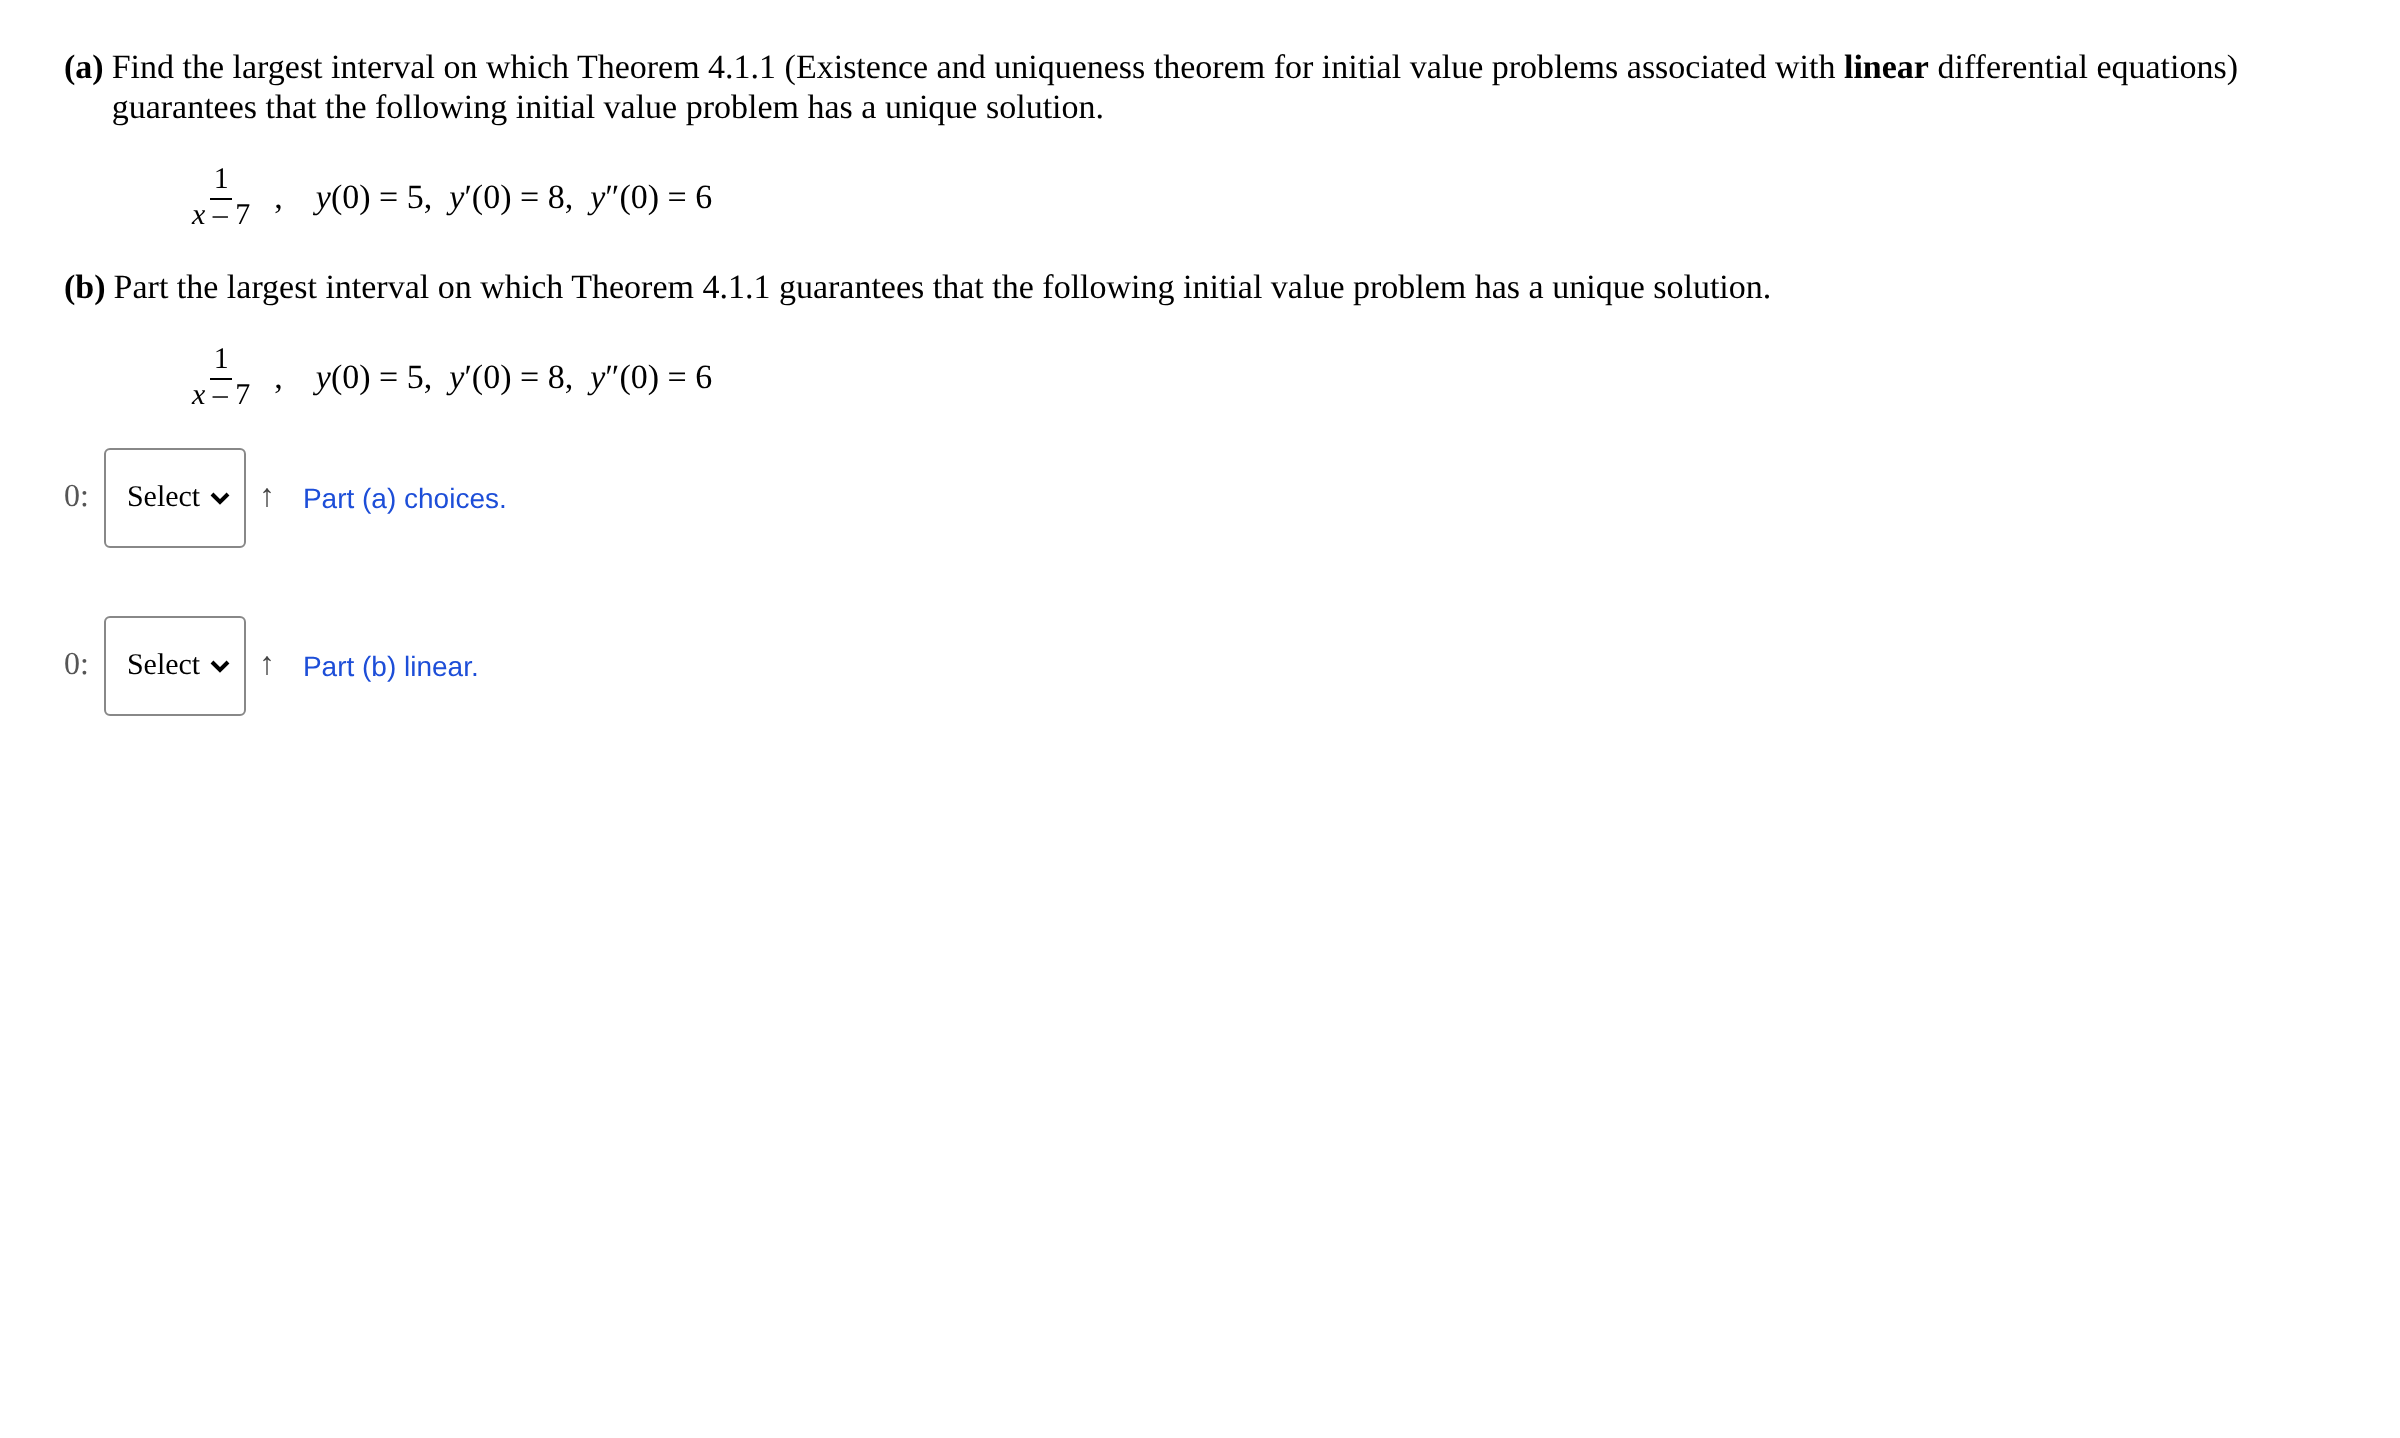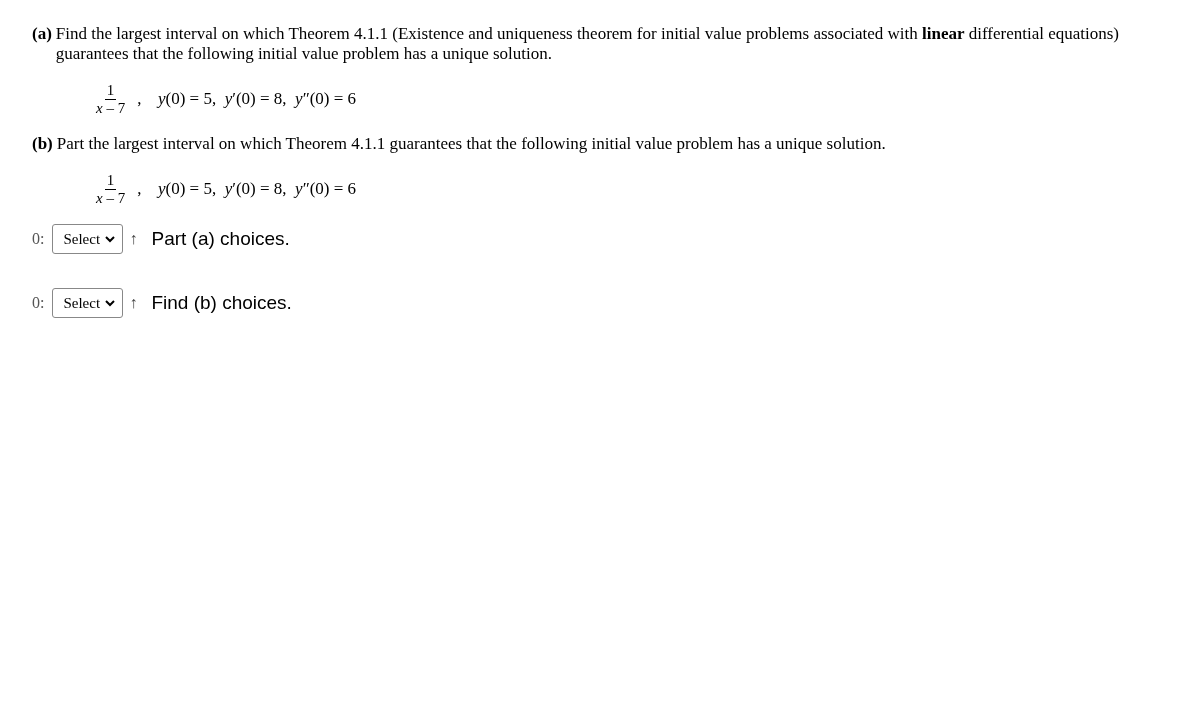--- a/index.html
+++ b/index.html
@@ -74,25 +74,25 @@
       background: #fff;
       cursor: pointer;
     }
     .select-wrapper select {
       border: none;
       outline: none;
       font-size: 15px;
       font-family: "Times New Roman", Times, serif;
       background: transparent;
       cursor: pointer;
-      padding: 4px 2px;
+      padding: 14px 2px;
     }
     .part-link {
-      color: #000000;
-      font-size: 19px;
+      color: #1d4ed8;
+      font-size: 14px;
       margin-left: 8px;
       text-decoration: none;
       font-family: Arial, sans-serif;
     }
     .arrow-up {
       font-size: 16px;
       color: #444;
     }
     .bold {
       font-weight: bold;
@@ -198,17 +198,17 @@
       <option>F</option>
       <option>G</option>
       <option>H</option>
       <option>I</option>
       <option>J</option>
       <option>K</option>
       <option>L</option>
     </select>
   </div>
   <span class="arrow-up">↑</span>
-  <a href="#" class="part-link">Find (b) choices.</a>
+  <a href="#" class="part-link">Part (b) linear.</a>
 </div>
 
 
 
 
 </body></html>

